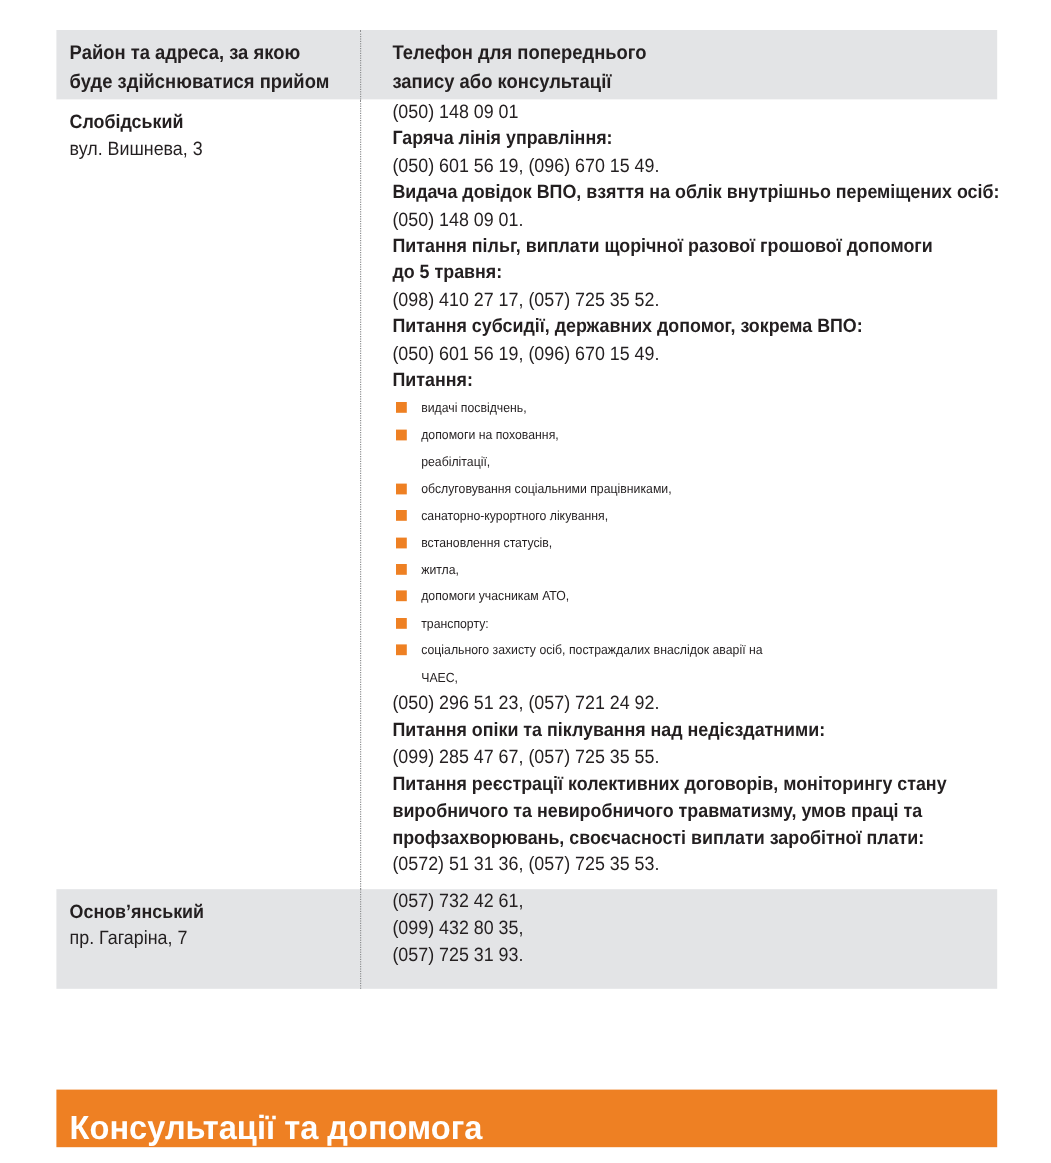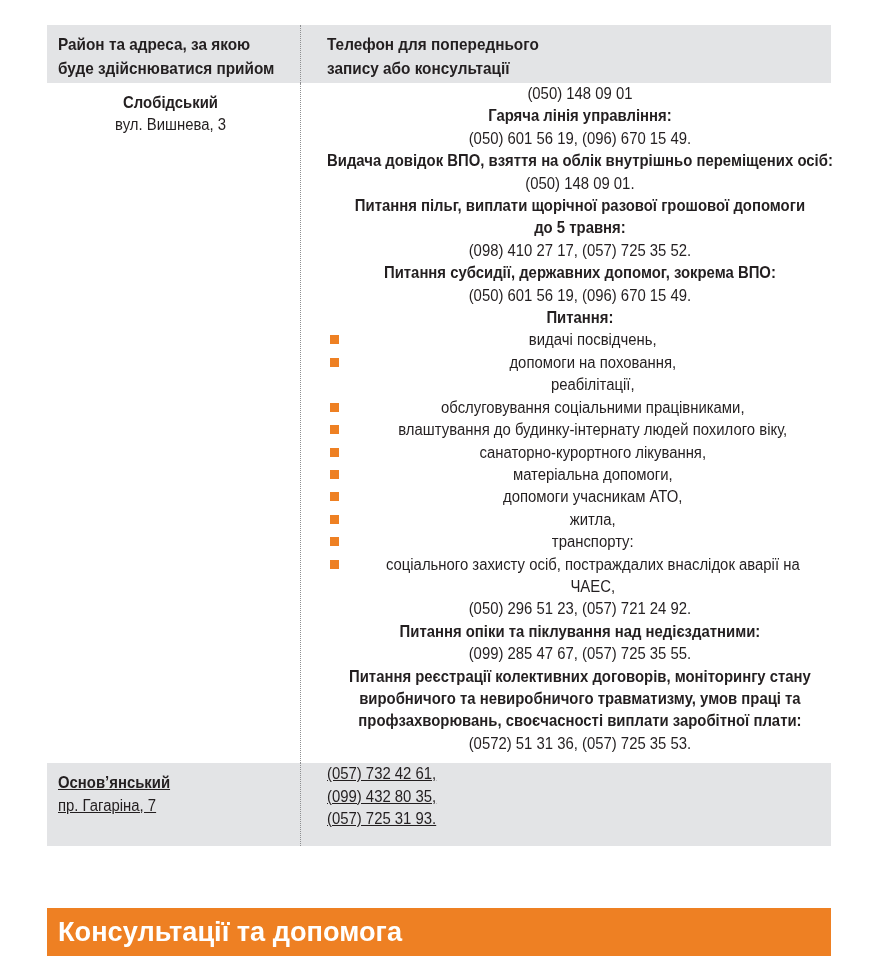--- a/index.html
+++ b/index.html
@@ -17,37 +17,37 @@
   .table{position:absolute;left:47px;top:25px;width:784px;}
   .row{display:flex;align-items:stretch;}
   .c1{flex:none;width:253px;box-sizing:border-box;padding:9px 0 8px 11px;}
   .c2{flex:1;box-sizing:border-box;padding:0 0 8px 26px;border-left:1px dotted #8e8f91;}
   .header-row{background:var(--row-gray);height:58px;box-sizing:border-box;}
   .header-row .c1,.header-row .c2{padding-top:7px;padding-bottom:0;}
   .htxt{
     font-weight:bold;font-size:16.5px;line-height:24px;white-space:pre;
     transform:scaleX(0.93);transform-origin:0 0;
   }
-  .r1{background:#ffffff;text-align:center;}
-  .r2{background:var(--row-gray);min-height:83px;box-sizing:border-box;text-decoration:underline;}
+  .r1{background:#ffffff;}
+  .r2{background:var(--row-gray);min-height:83px;box-sizing:border-box;}
   .line{
     font-size:16px;line-height:22.4px;white-space:pre;
     transform:scaleX(0.93);transform-origin:0 0;
   }
   .bold{font-weight:bold;}
-  .bullet{position:relative;padding-left:24px;font-size:16px;line-height:22.4px;}
+  .bullet{position:relative;padding-left:24px;font-size:11px;line-height:22.4px;}
   .sq{position:absolute;left:3px;top:6px;width:9px;height:9px;background:var(--accent);}
   .btxt{
     display:block;white-space:pre;
     transform:scaleX(0.93);transform-origin:0 0;
   }
   .banner{
     position:absolute;left:47px;top:908px;width:784px;height:48px;
     box-sizing:border-box;background:var(--accent);
-    display:flex;align-items:center;padding-left:11px;
+    display:flex;align-items:flex-end;padding-left:11px;
   }
   .banner-text{
     color:#ffffff;font-size:28px;font-weight:bold;white-space:pre;
     transform:scaleX(0.97);transform-origin:0 50%;
   }
 </style>
 </head>
 <body>
 
 <div class="doc">
@@ -91,37 +91,33 @@
           <span class="sq"></span>
           <span class="btxt">допомоги на поховання,
 реабілітації,</span>
         </div>
         <div class="bullet">
           <span class="sq"></span>
           <span class="btxt">обслуговування соціальними працівниками,</span>
         </div>
         <div class="bullet">
           <span class="sq"></span>
-          <span class="btxt">влаштування до будинку-інтернату людей похилого віку,</span>
-        </div>
-        <div class="bullet">
-          <span class="sq"></span>
           <span class="btxt">санаторно-курортного лікування,</span>
         </div>
         <div class="bullet">
           <span class="sq"></span>
-          <span class="btxt">матеріальна допомоги,</span>
+          <span class="btxt">встановлення статусів,</span>
+        </div>
+        <div class="bullet">
+          <span class="sq"></span>
+          <span class="btxt">житла,</span>
         </div>
         <div class="bullet">
           <span class="sq"></span>
           <span class="btxt">допомоги учасникам АТО,</span>
-        </div>
-        <div class="bullet">
-          <span class="sq"></span>
-          <span class="btxt">житла,</span>
         </div>
         <div class="bullet">
           <span class="sq"></span>
           <span class="btxt">транспорту:</span>
         </div>
         <div class="bullet">
           <span class="sq"></span>
           <span class="btxt">соціального захисту осіб, постраждалих внаслідок аварії на
 ЧАЕС,</span>
         </div>

